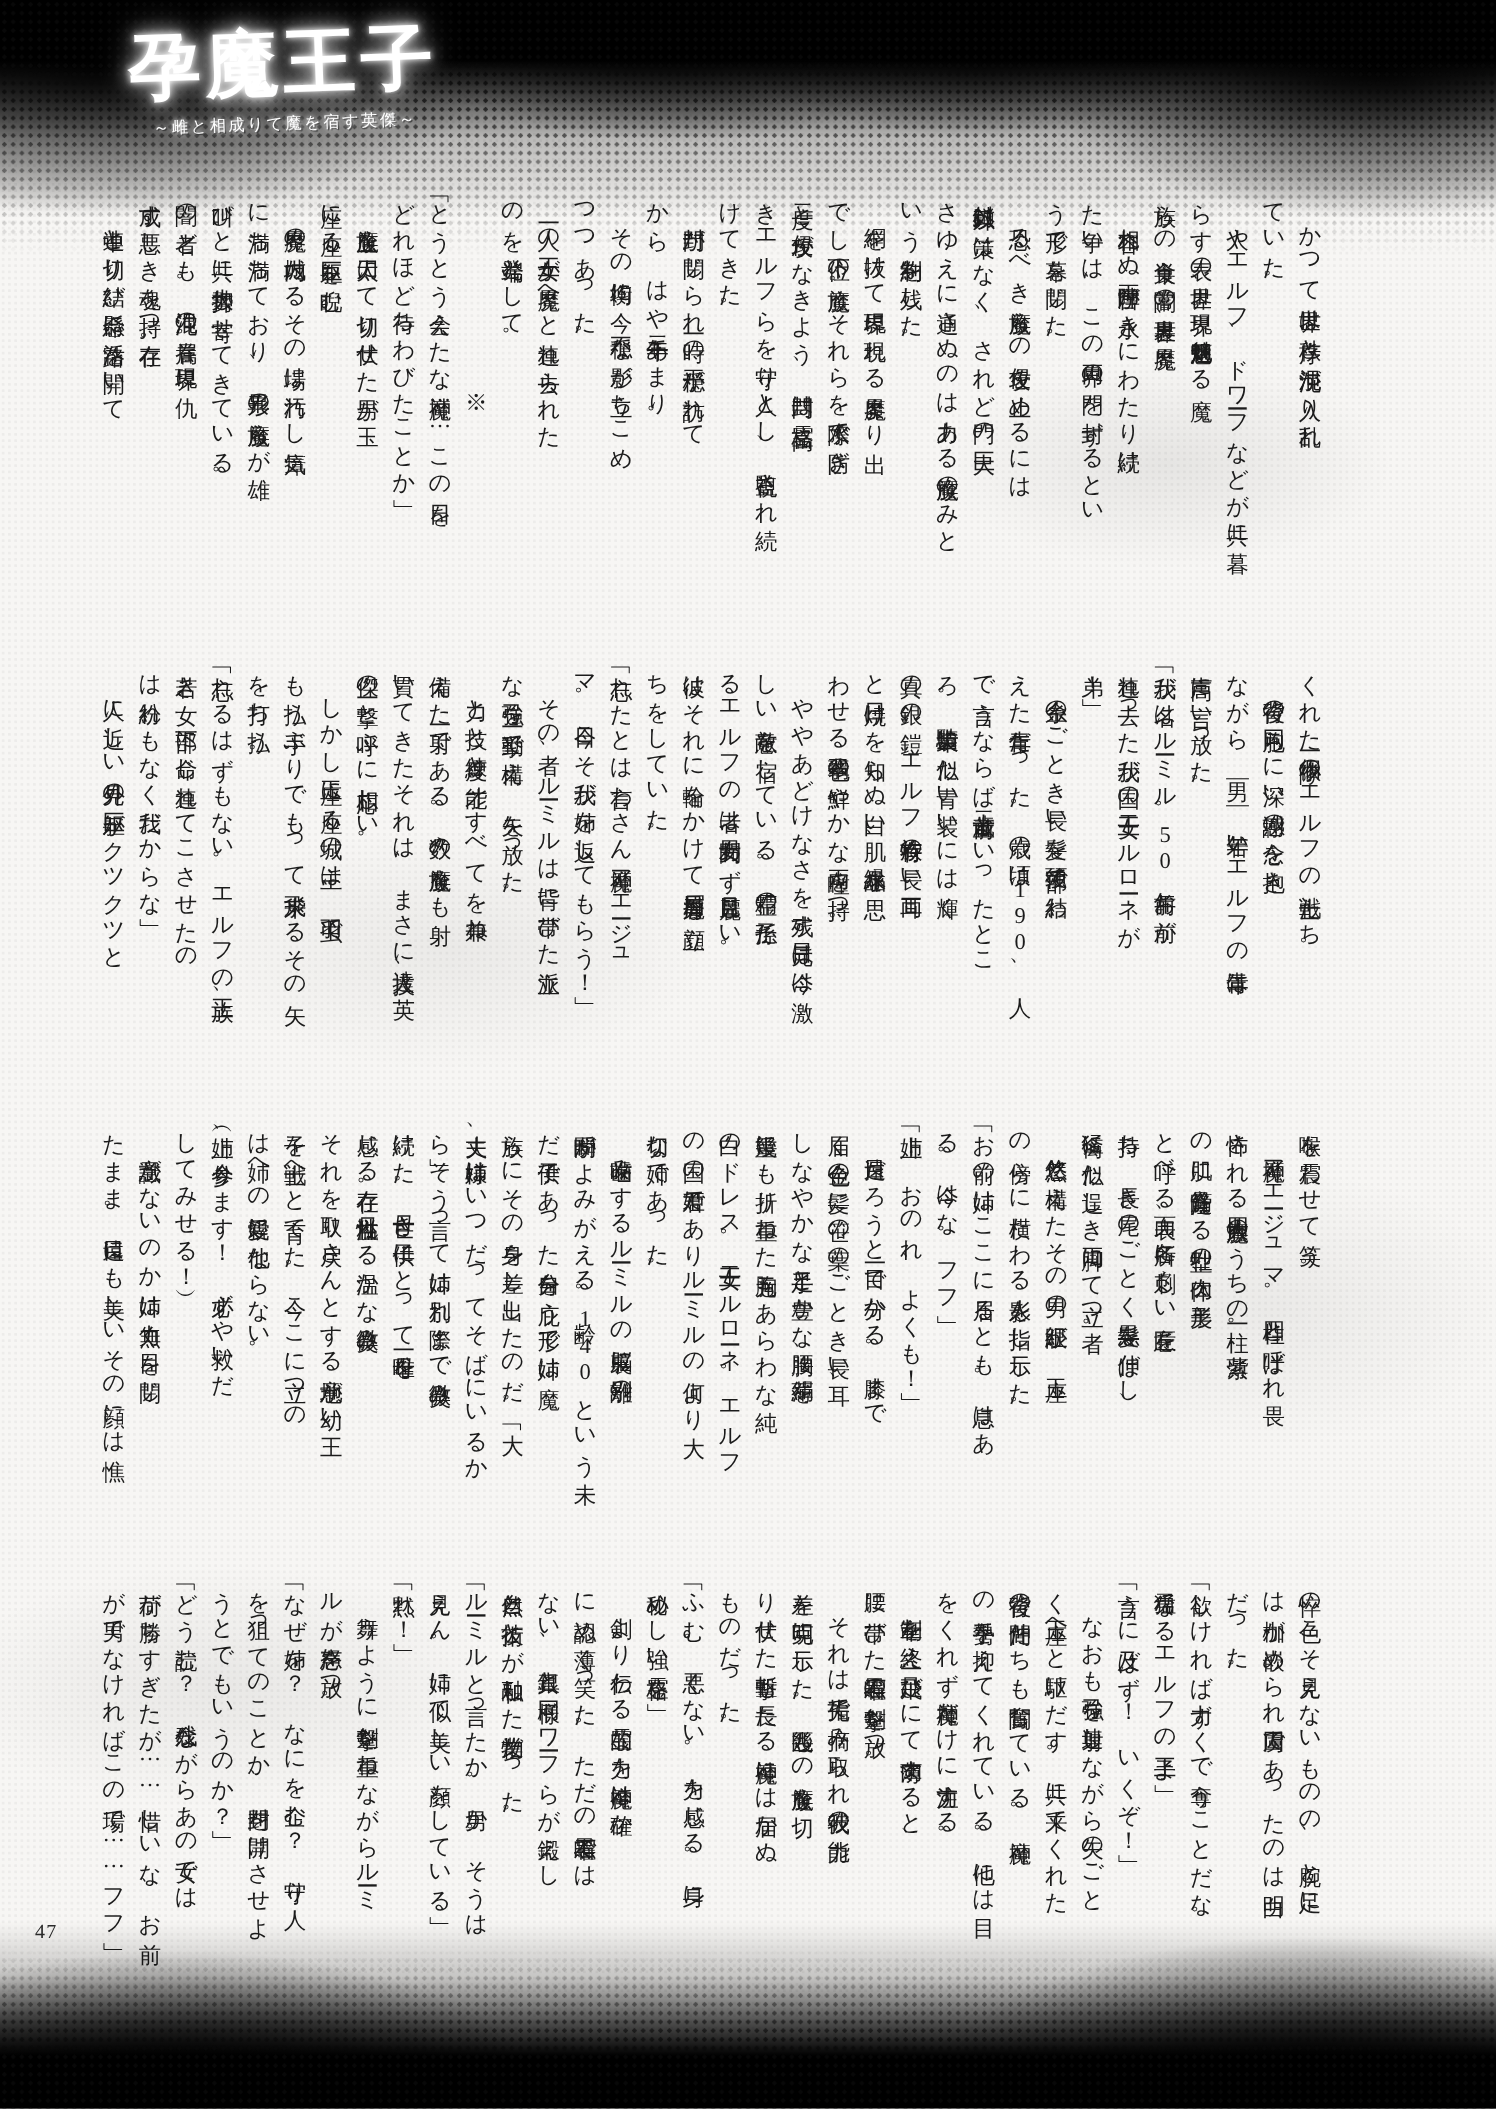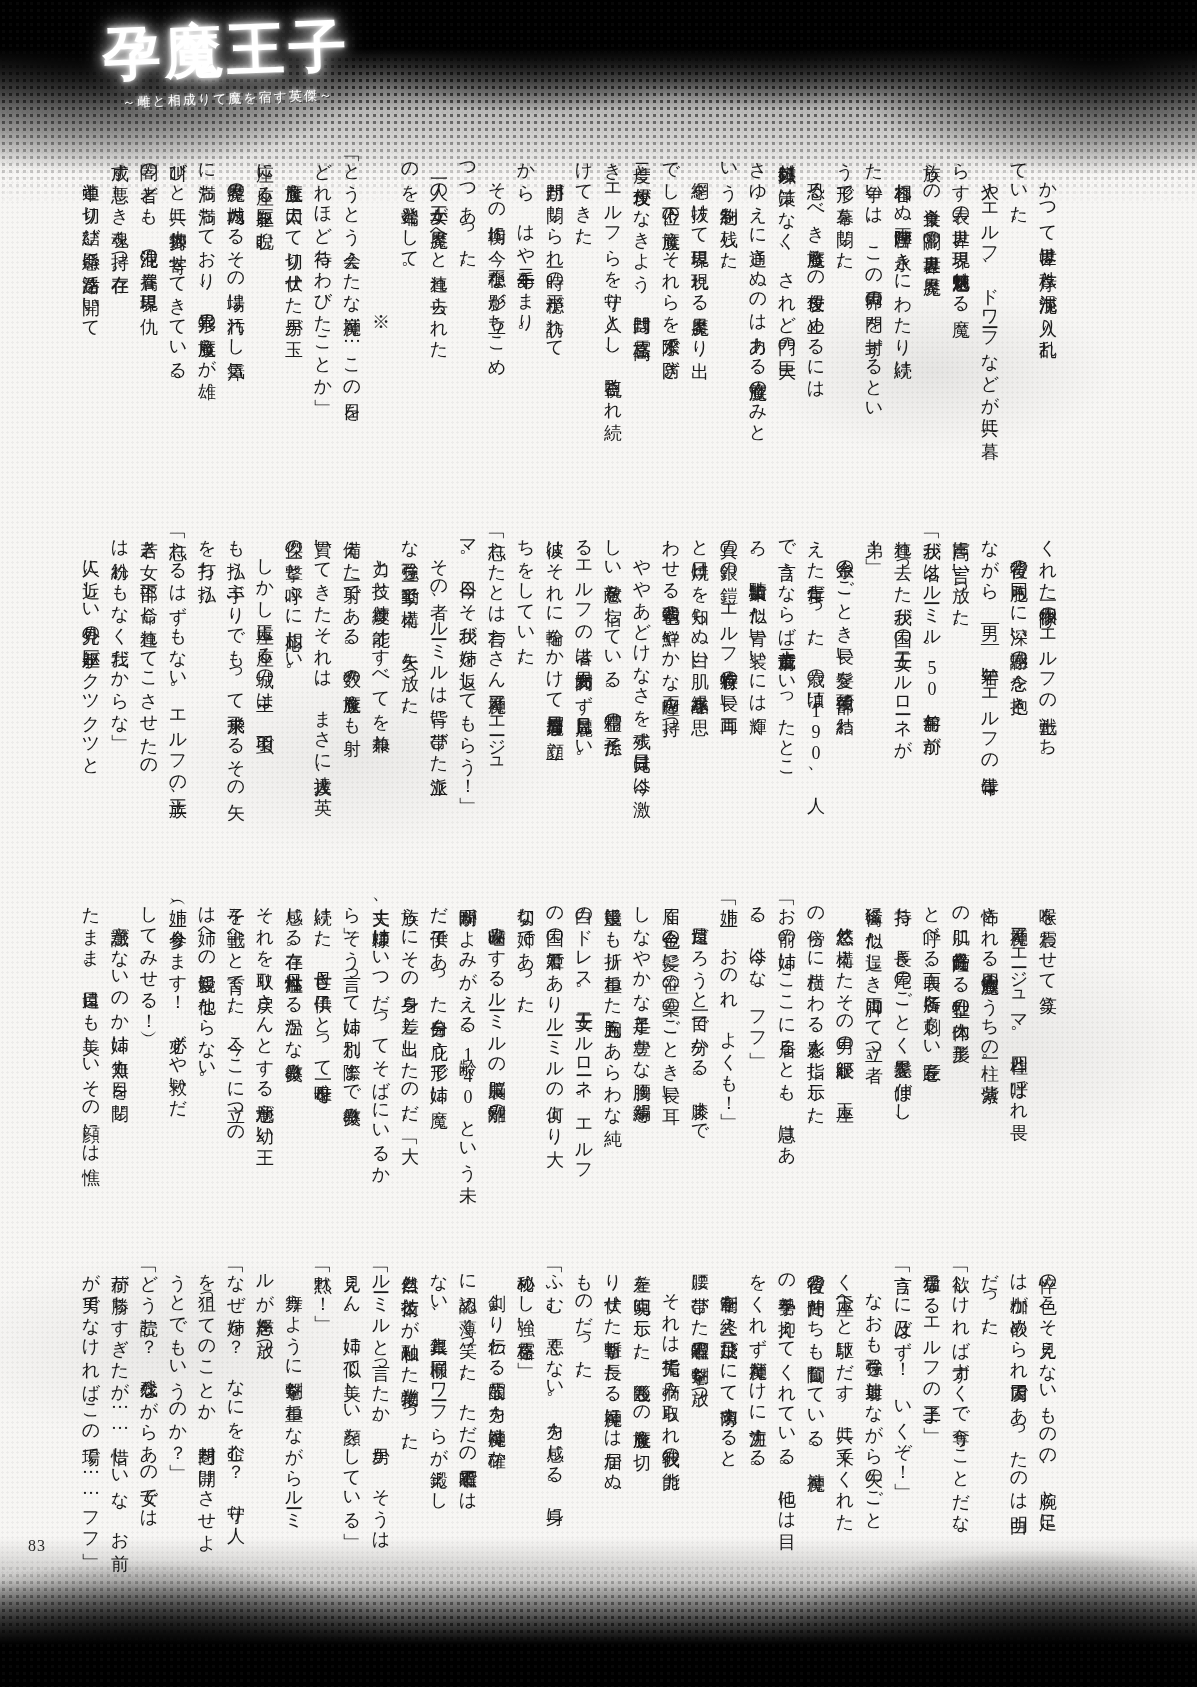--- a/index.html
+++ b/index.html
@@ -239,17 +239,17 @@
     <div class="col">　舞うように剣撃を重ねながらルーミ</div>
     <div class="col">ルが怒声を放つ。</div>
     <div class="col">「なぜ姉を？　なにを企む？　守り人</div>
     <div class="col">を狙ってのことか、封門を開けさせよ</div>
     <div class="col">うとでもいうのか？」</div>
     <div class="col">「どう読む？　残念ながらあの女では</div>
     <div class="col">荷が勝ちすぎたが……惜しいな、お前</div>
     <div class="col">が男でなければこの場で……フフ」</div>
   </div>
 
-<div class="page-number">83</div>
+<div class="page-number">47</div>
 
 <div class="bottom-border">
   <div class="dots"></div>
 </div>
 
 </body></html>

